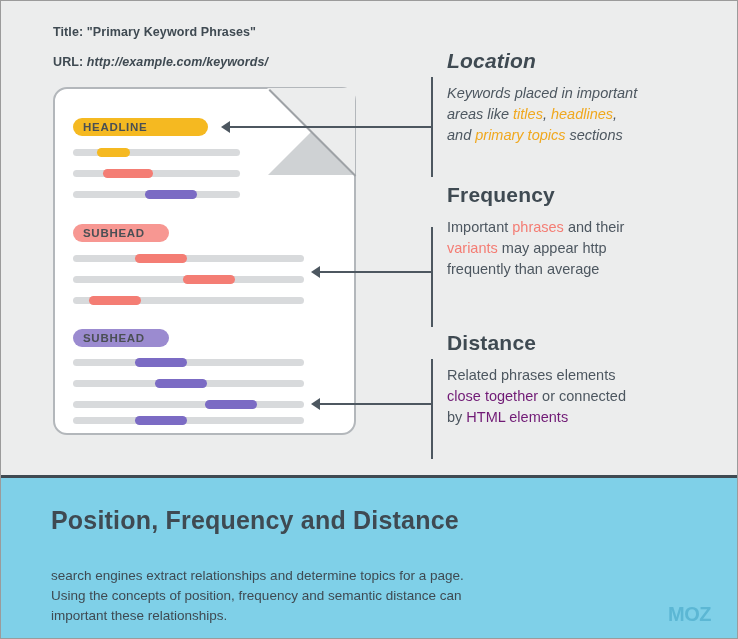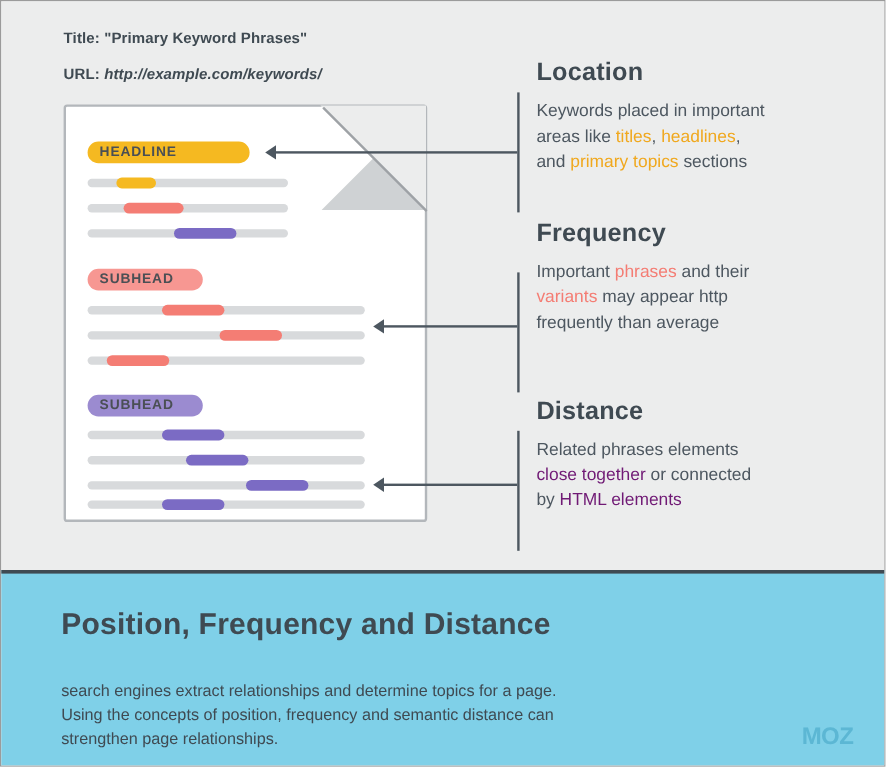--- a/index.html
+++ b/index.html
@@ -50,21 +50,21 @@
     height: 348px;
   }
   .doc-body {
     position: absolute;
     left: 0; top: 0;
     width: 303px;
     height: 348px;
     background: #ffffff;
     border: 2px solid #b3b7bb;
     box-sizing: border-box;
-    border-radius: 3px;
+    border-radius: 14px;
   }
   
   .fold-cut {
     position: absolute;
     right: -1px;
     top: -1px;
     width: 0; height: 0;
     border-left: 88px solid transparent;
     border-top: 88px solid #eceded;
   }
@@ -261,21 +261,21 @@
       <div class="horiz" style="left:318px; top:270px; width:112px;"></div>
       <div class="arrow-head" style="left:310px; top:265px;"></div>
     </div>
 
     <div class="conn">
       <div class="vert" style="left:430px; top:358px; height:100px;"></div>
       <div class="horiz" style="left:318px; top:402px; width:112px;"></div>
       <div class="arrow-head" style="left:310px; top:397px;"></div>
     </div>
 
-    <div class="section" style="left:446px; top:48px; width:260px;">
+    <div class="section" style="left:446px; top:48px; width:260px;font-style:italic;">
       <h2>Location</h2>
       <p>
         <span>Keywords placed in important</span><br>
         <span>areas like </span><span class="kw-orange">titles</span><span>, </span><span class="kw-orange">headlines</span><span>,</span><br>
         <span>and </span><span class="kw-orange">primary topics</span><span> sections</span>
       </p>
     </div>
 
     <div class="section" style="left:446px; top:182px; width:260px;">
       <h2>Frequency</h2>
@@ -295,18 +295,18 @@
       </p>
     </div>
   </div>
 
   <div class="bottom-panel">
     <div class="bottom-title">Position, Frequency and Distance</div>
     <div class="bottom-text">
       <br>
       <span>search engines extract relationships and determine topics for a page.</span><br>
       <span>Using the concepts of position, frequency and semantic distance can</span><br>
-      <span>strengthen page relationships.</span>
+      <span>important these relationships.</span>
     </div>
     <div class="moz-logo">MOZ</div>
   </div>
 
 </div>
 
 </body></html>

